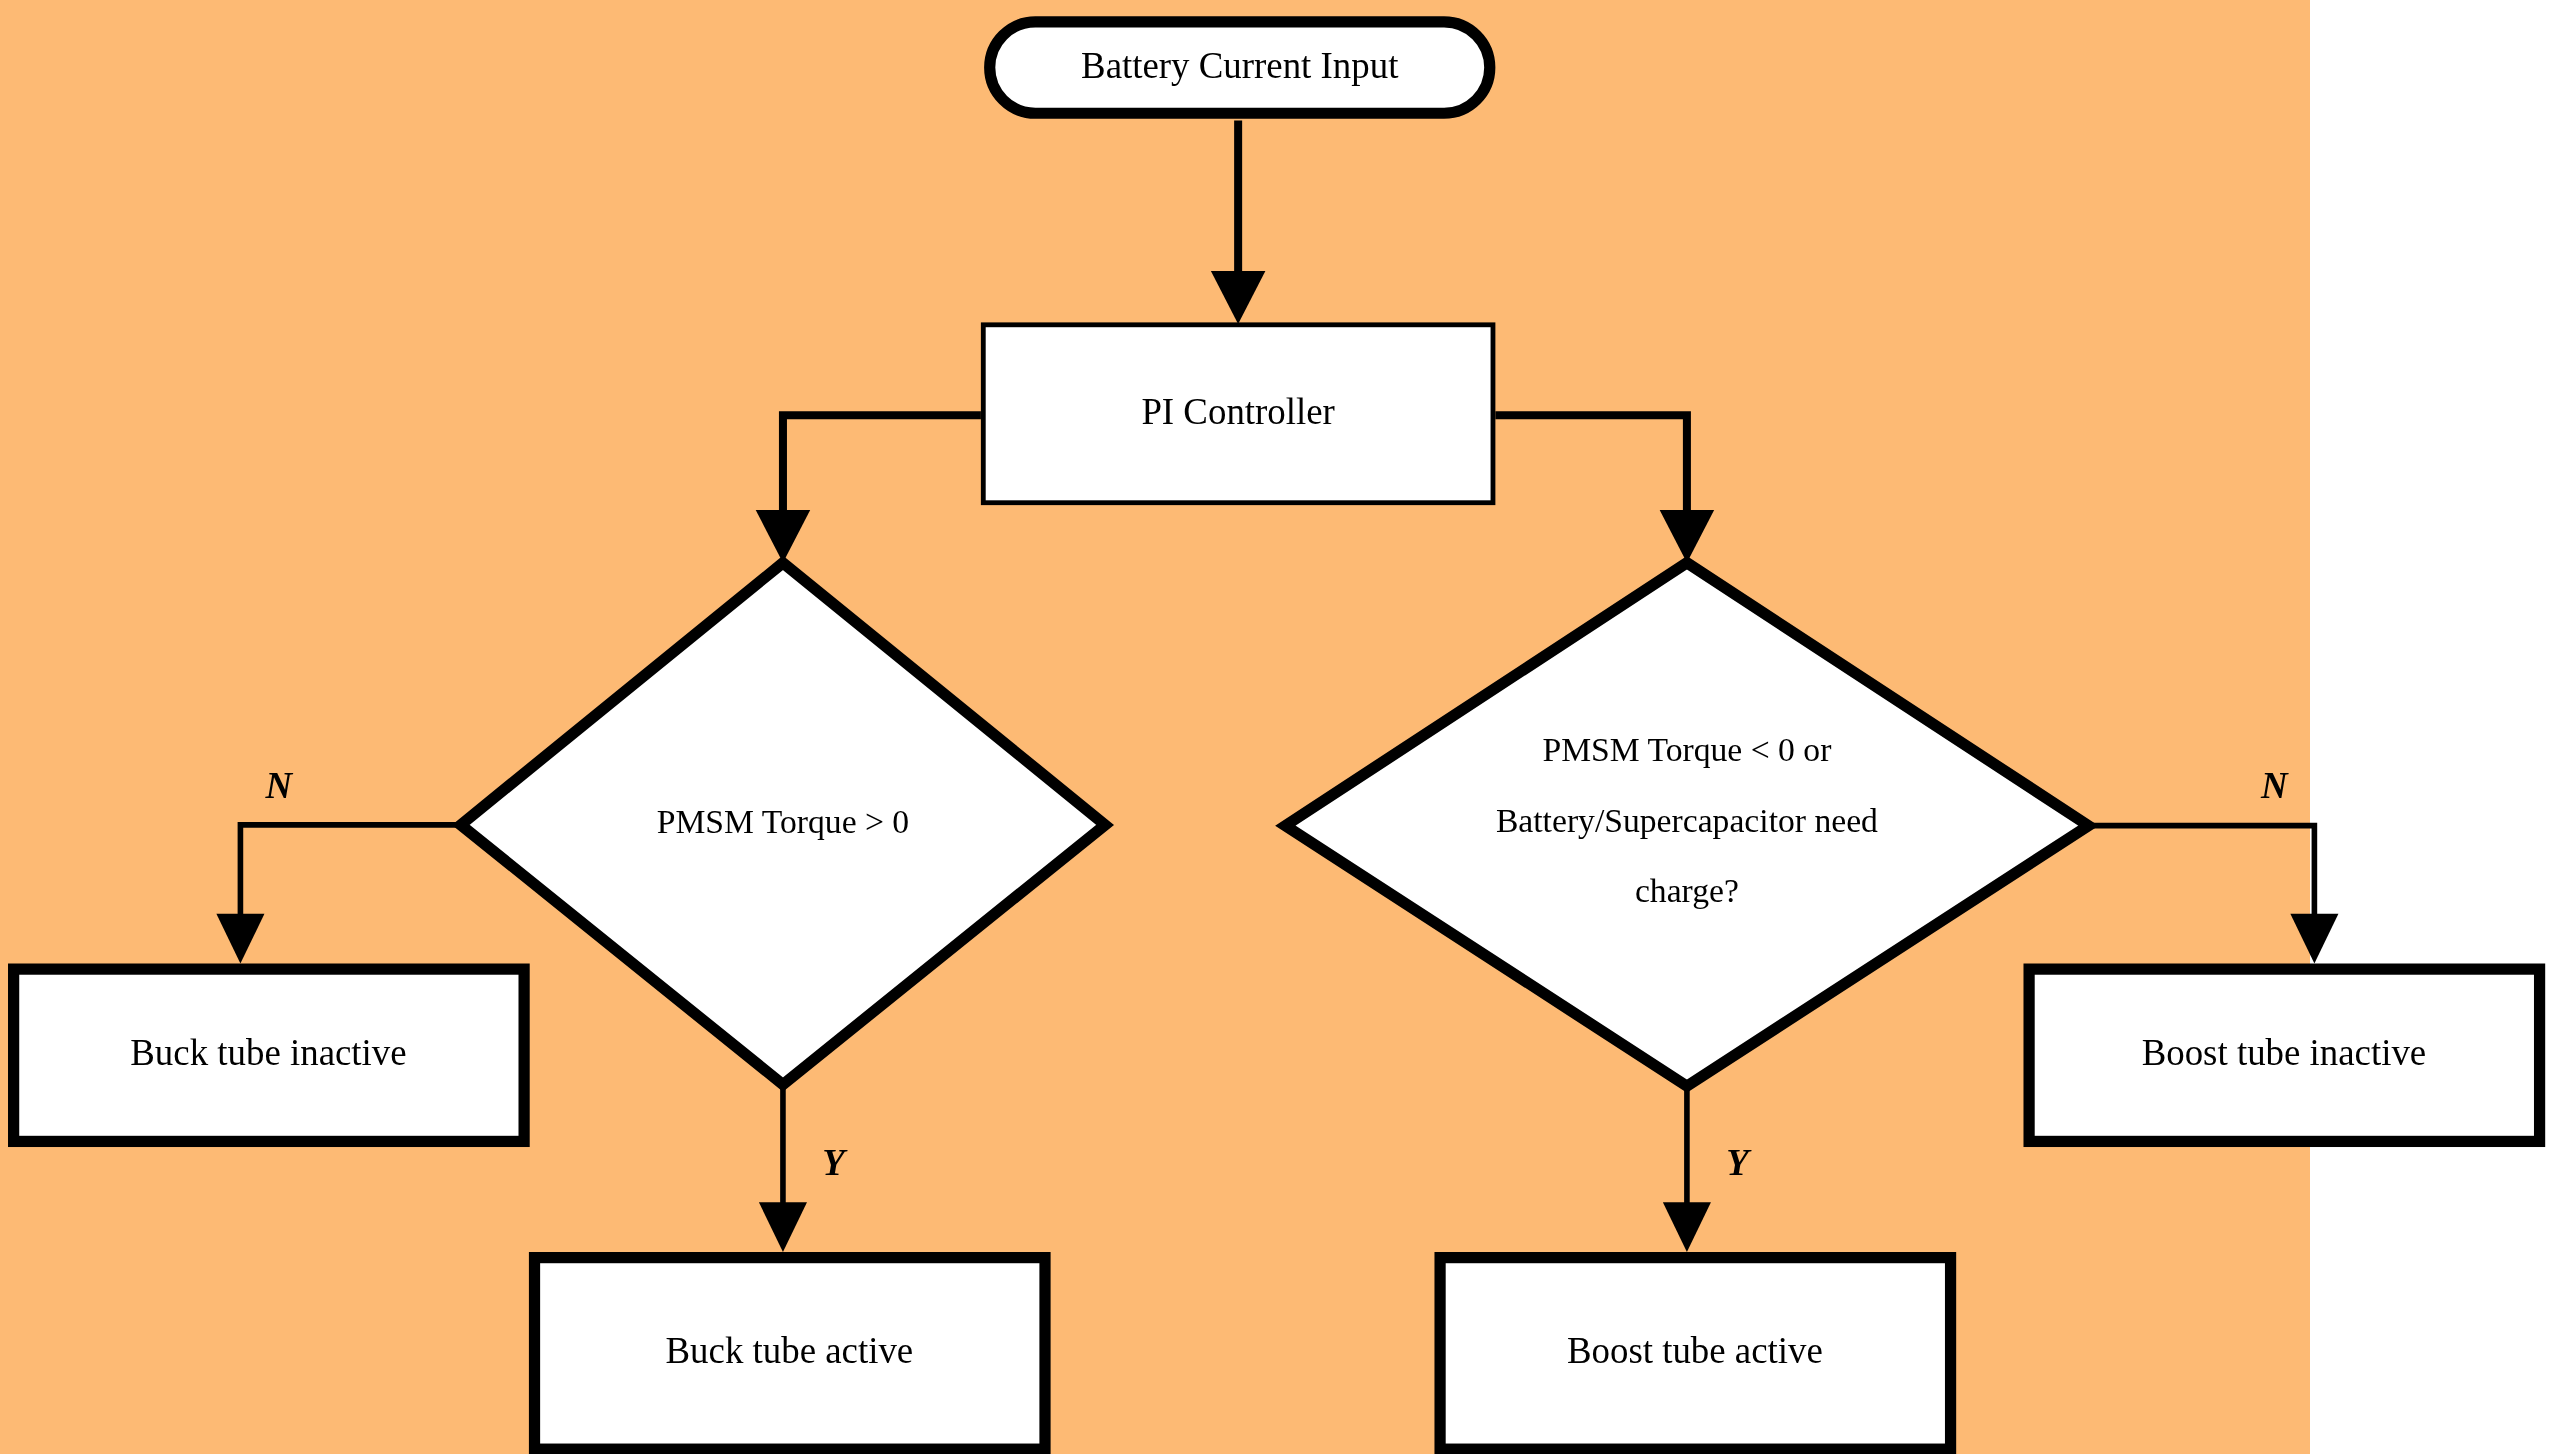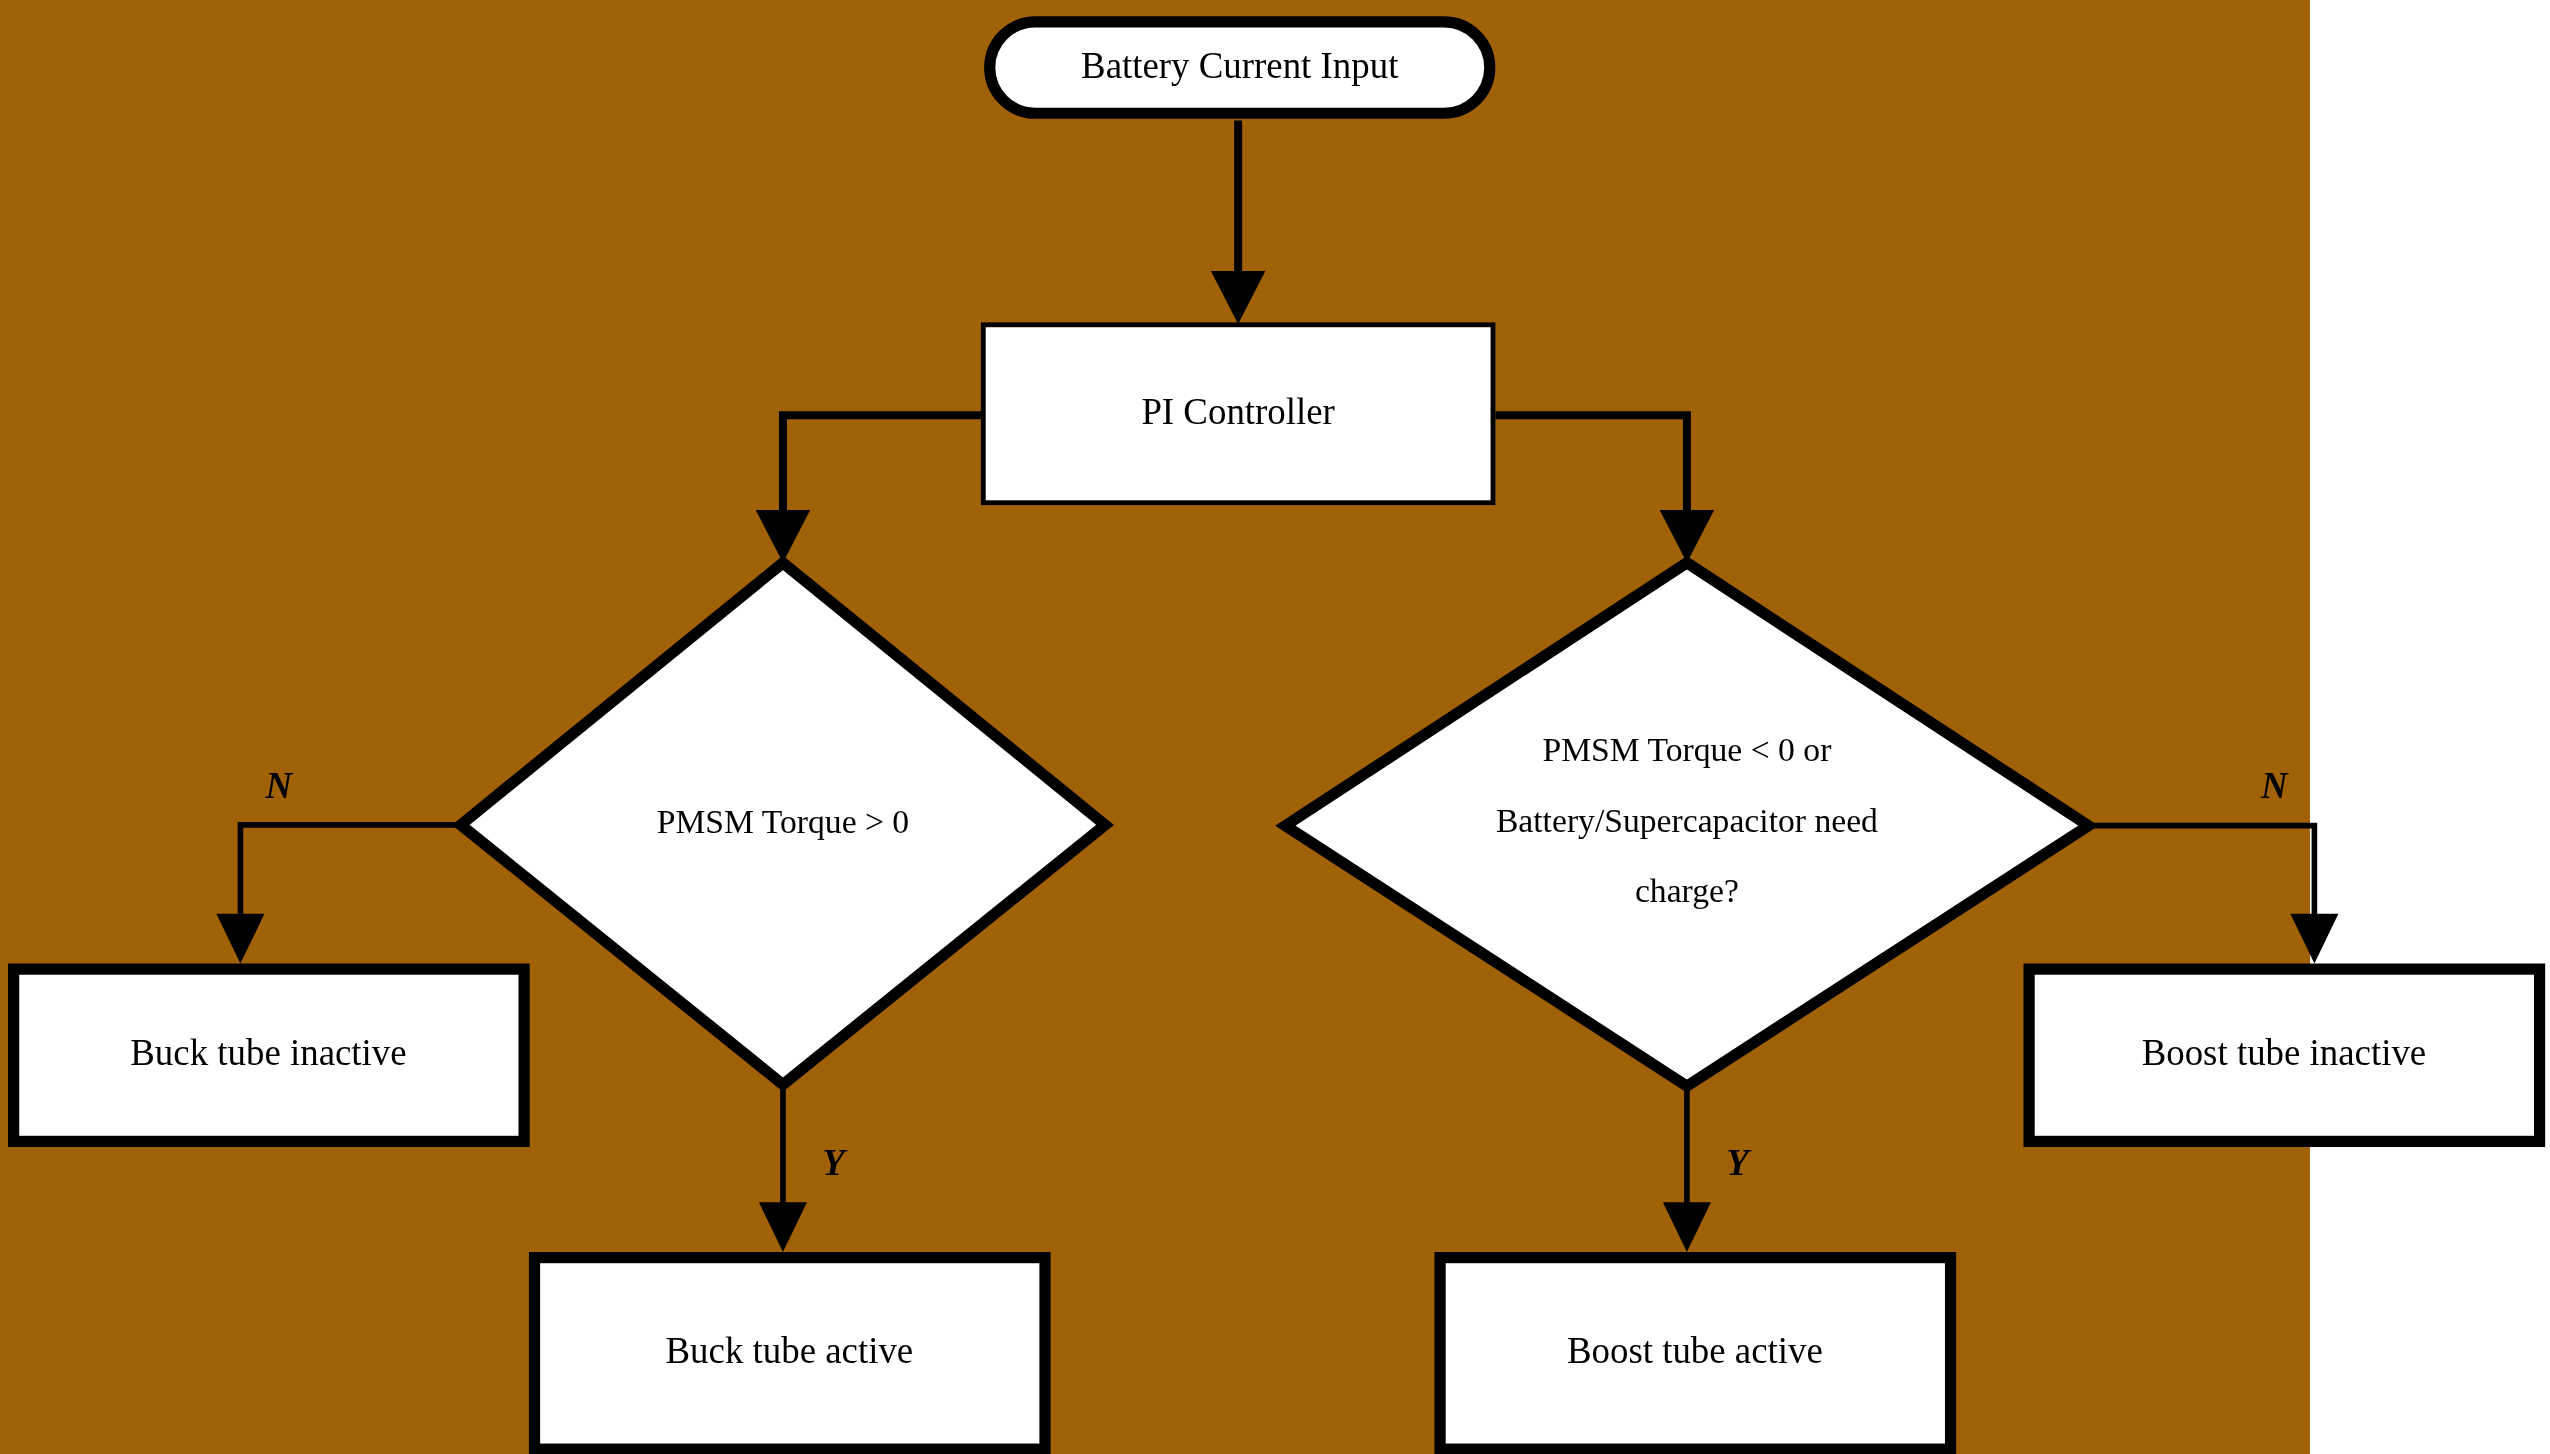--- a/index.html
+++ b/index.html
@@ -11,21 +11,21 @@
   body {
     width: 2550px;
     height: 1455px;
     overflow: hidden;
     font-family: "Liberation Serif", "DejaVu Serif", serif;
   }
   #flowchart-root {
     position: relative;
     width: 2310px;
     height: 1455px;
-    background: #a16207;
+    background: #fdba74;
   }
   svg.chart-surface {
     display: block;
     width: 2550px;
     height: 1455px;
   }
   .node-shape-thick {
     fill: #ffffff;
     stroke: #000000;
     stroke-width: 14;

